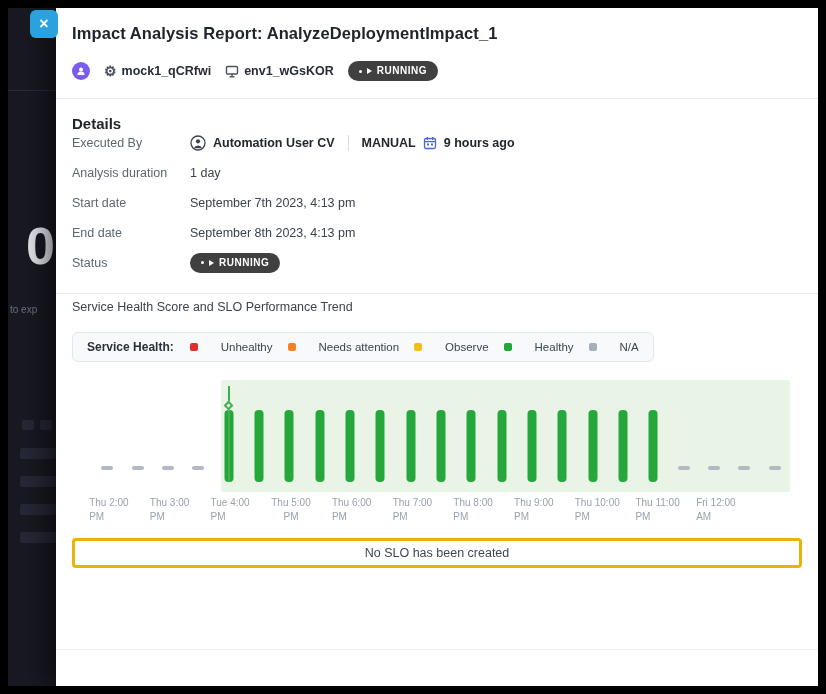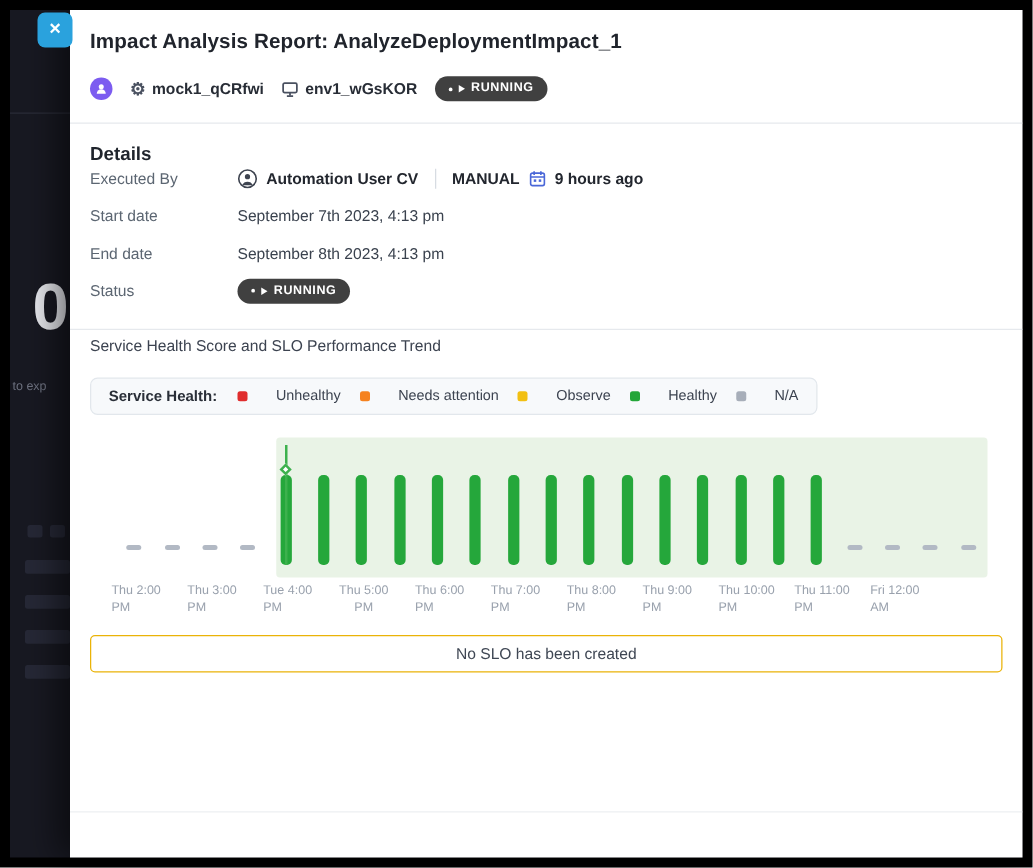--- a/index.html
+++ b/index.html
@@ -121,21 +121,21 @@
     background: #fff; border: 2px solid #3db14d; transform: rotate(45deg);
   }
   .x-axis { position: relative; height: 34px; margin-top: 4px; }
   .tick {
     position: absolute; top: 0; margin-left: -18px;
     font-size: 10px; line-height: 1.35; color: #99a1ad; text-align: left; white-space: nowrap;
   }
 
   .slo-box {
     margin-top: 8px; height: 30px;
-    border: 1px solid #eab308; border-radius: 4px;
+    border: 3px solid #eab308; border-radius: 4px;
     display: flex; align-items: center; justify-content: center;
     font-size: 12.5px; color: #3f4754;
   }
 
   .modal-footer-line { position: absolute; left: 0; right: 0; bottom: 36px; border-top: 1px solid #edeff2; }
 
   svg { display: block; }
 </style>
 </head>
 <body>
@@ -211,20 +211,24 @@
             <line x1="4.3" y1="1" x2="4.3" y2="4" stroke="#4a67d8" stroke-width="1.3"></line>
             <line x1="9.7" y1="1" x2="9.7" y2="4" stroke="#4a67d8" stroke-width="1.3"></line>
             <line x1="1.5" y1="5.6" x2="12.5" y2="5.6" stroke="#4a67d8" stroke-width="1.3"></line>
             <rect x="4" y="7.5" width="2" height="2" fill="#4a67d8"></rect>
             <rect x="8" y="7.5" width="2" height="2" fill="#4a67d8"></rect>
           </svg>
           <span class="strong">9 hours ago</span>
         </div>
       </div>
 
+      <div class="detail-row">
+        <div class="detail-label">Analysis duration</div>
+        <div class="detail-value">1 day</div>
+      </div>
 
       <div class="detail-row">
         <div class="detail-label">Start date</div>
         <div class="detail-value">September 7th 2023, 4:13 pm</div>
       </div>
 
       <div class="detail-row">
         <div class="detail-label">End date</div>
         <div class="detail-value">September 8th 2023, 4:13 pm</div>
       </div>

